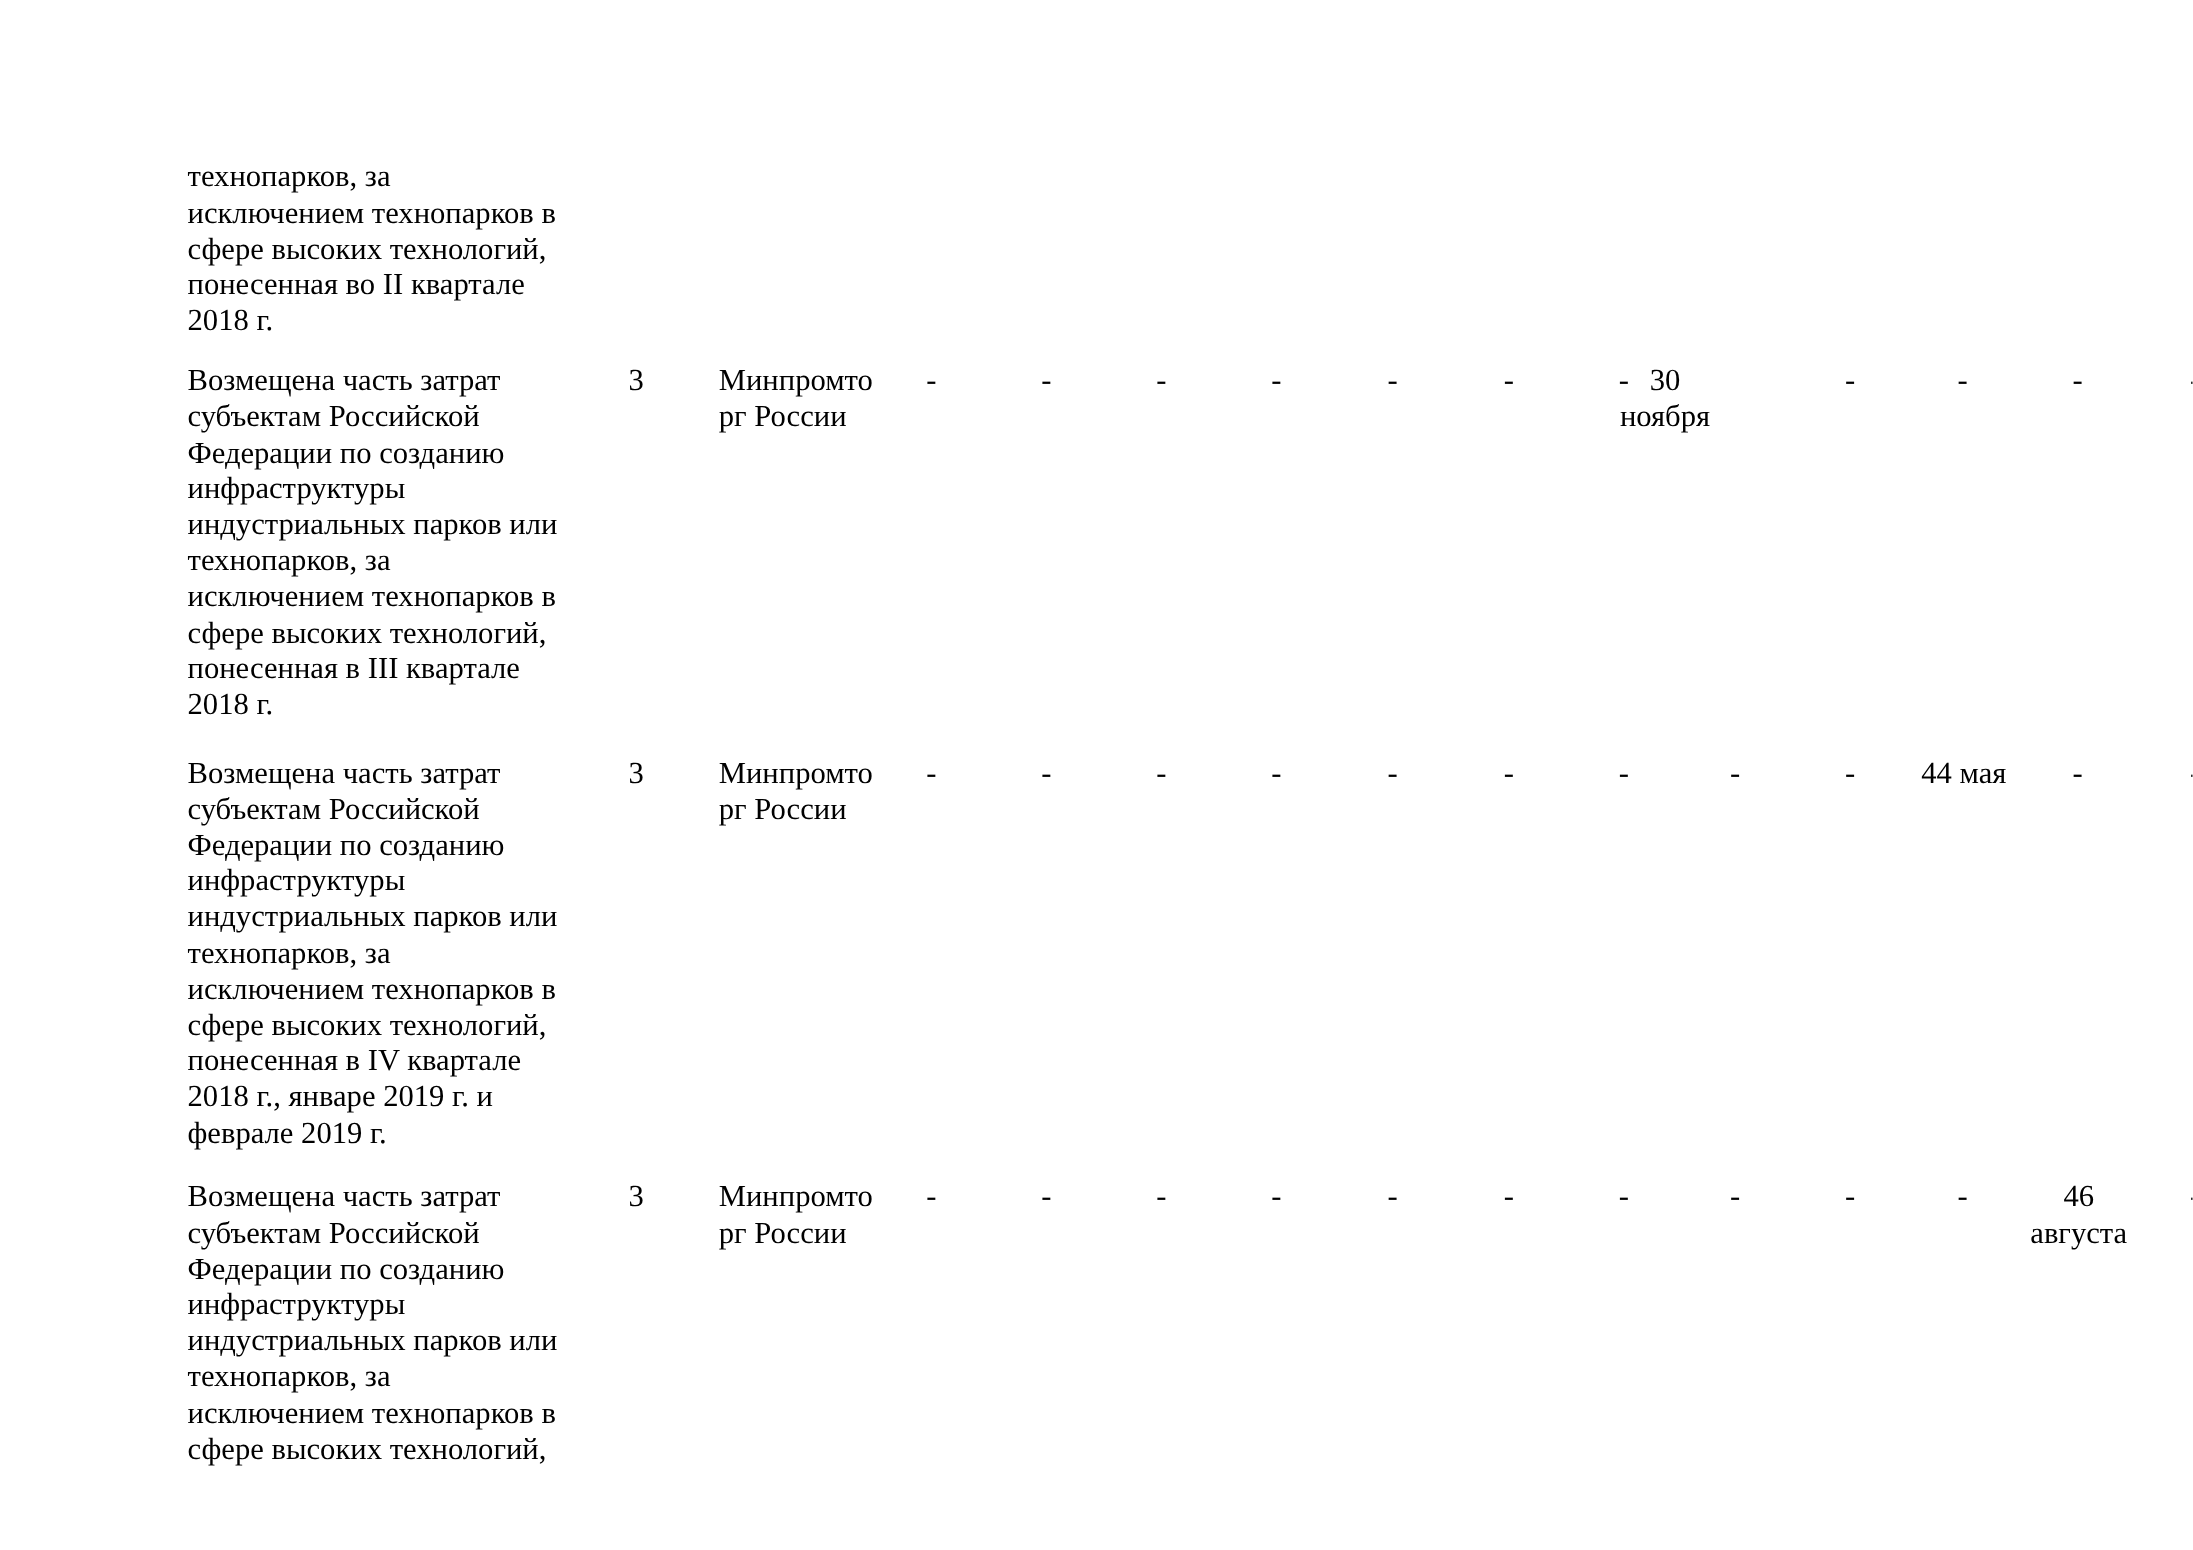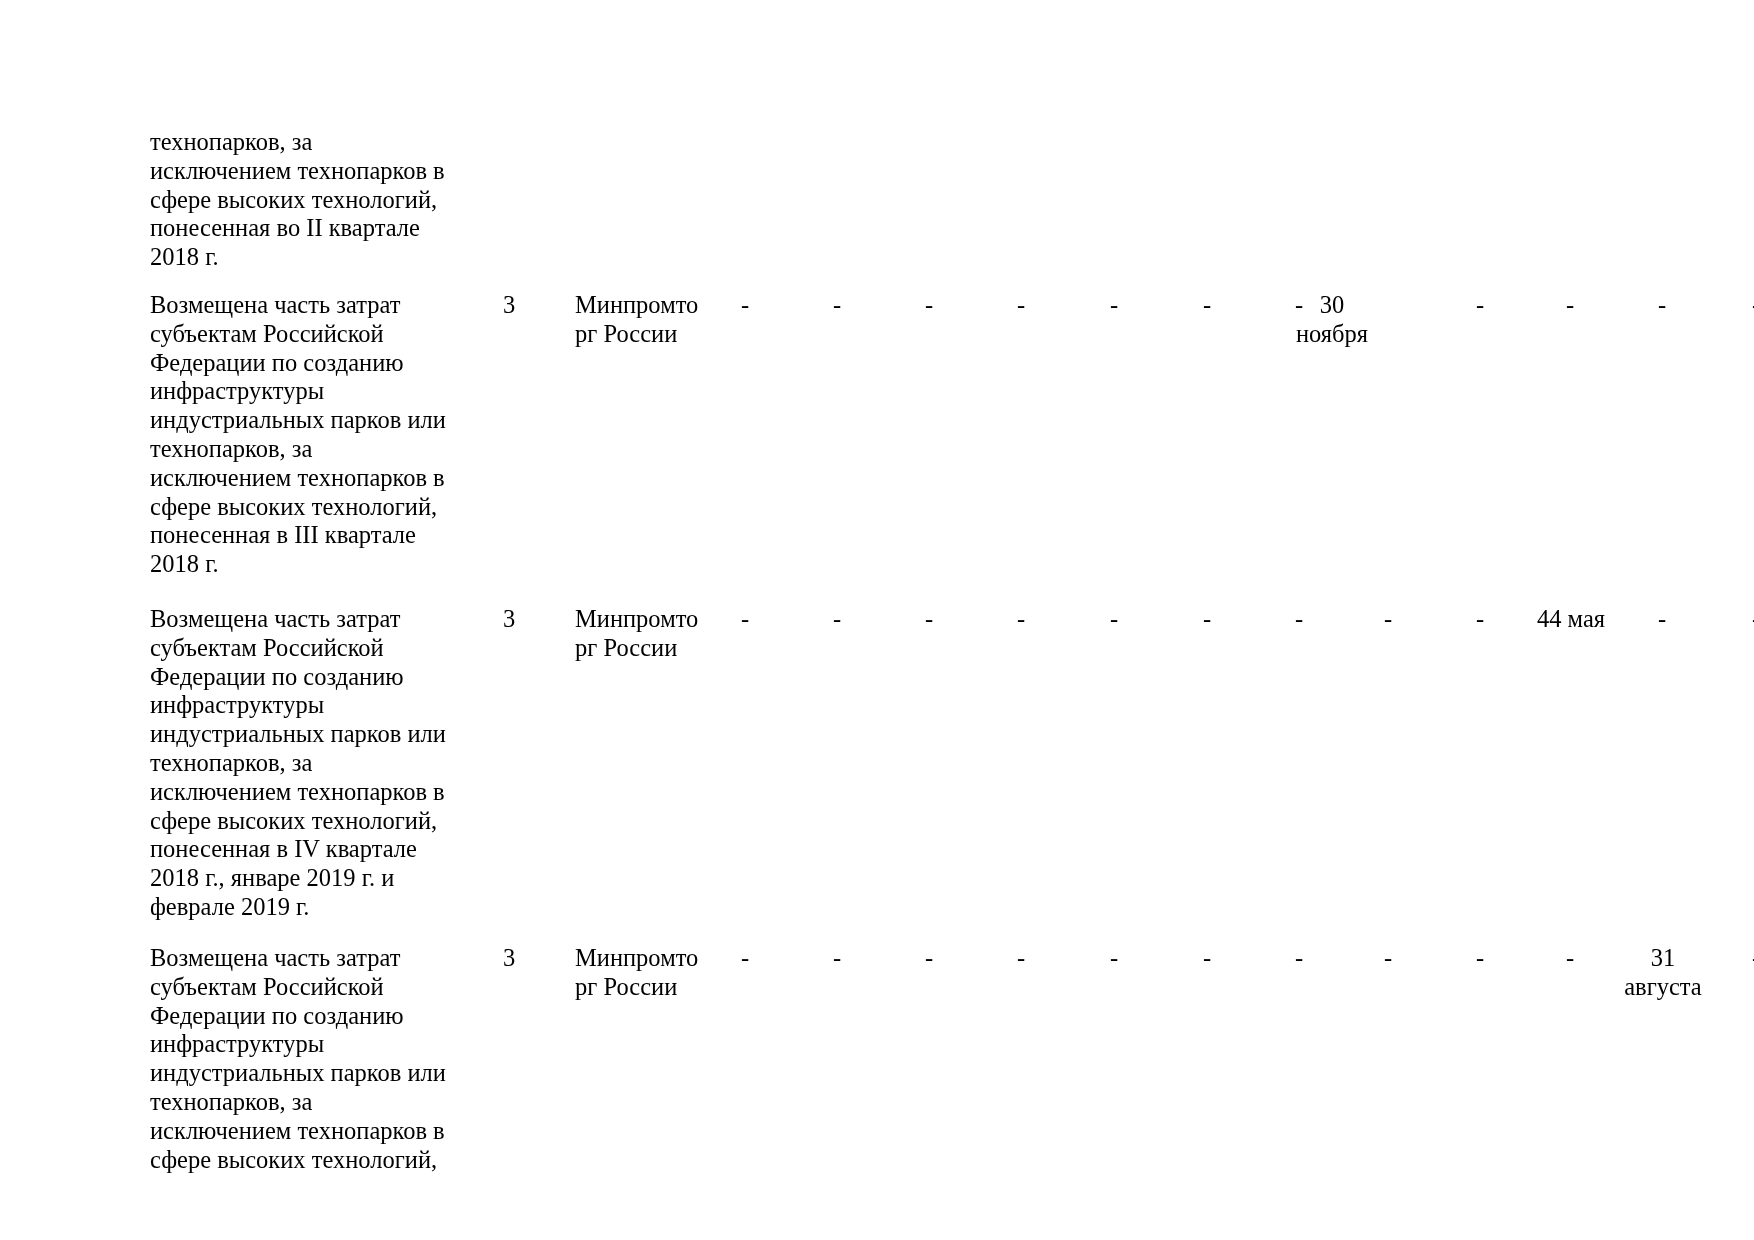--- a/index.html
+++ b/index.html
@@ -109,18 +109,18 @@
     <div class="cell" style="left:745px;">-</div>
     <div class="cell" style="left:837px;">-</div>
     <div class="cell" style="left:929px;">-</div>
     <div class="cell" style="left:1021px;">-</div>
     <div class="cell" style="left:1114px;">-</div>
     <div class="cell" style="left:1207px;">-</div>
     <div class="cell" style="left:1299px;">-</div>
     <div class="cell" style="left:1388px;">-</div>
     <div class="cell" style="left:1480px;">-</div>
     <div class="cell" style="left:1570px;">-</div>
-    <div class="cell" style="left:1663px;">31
+    <div class="cell" style="left:1663px;">46
 августа</div>
     <div class="cell" style="left:1756px;">-</div>
   </div>
 
 </div>
 
 </body></html>

